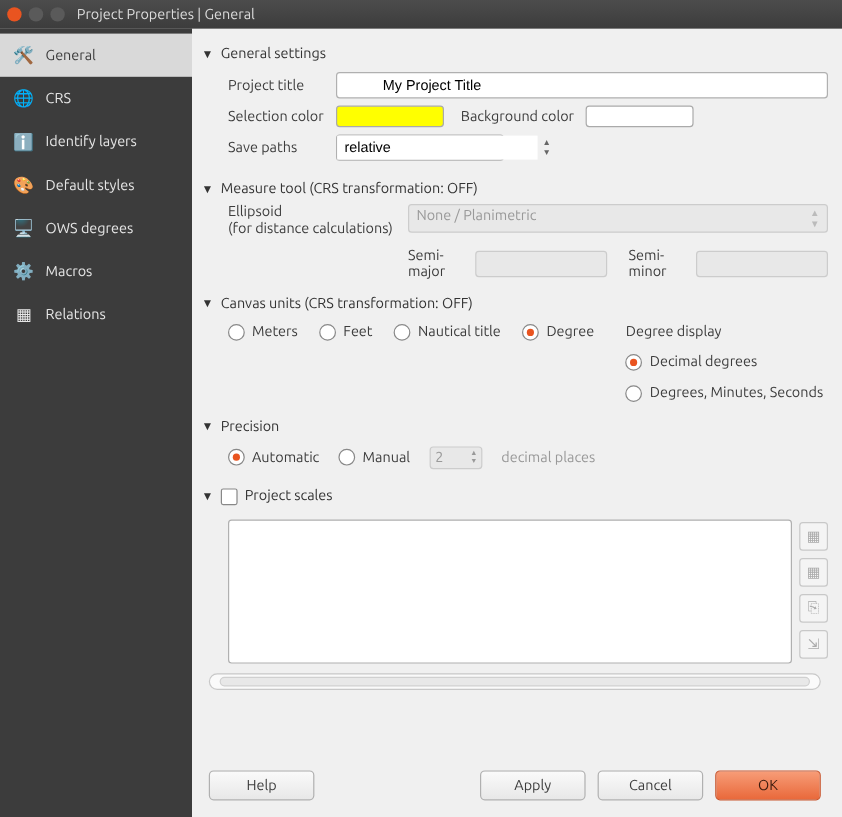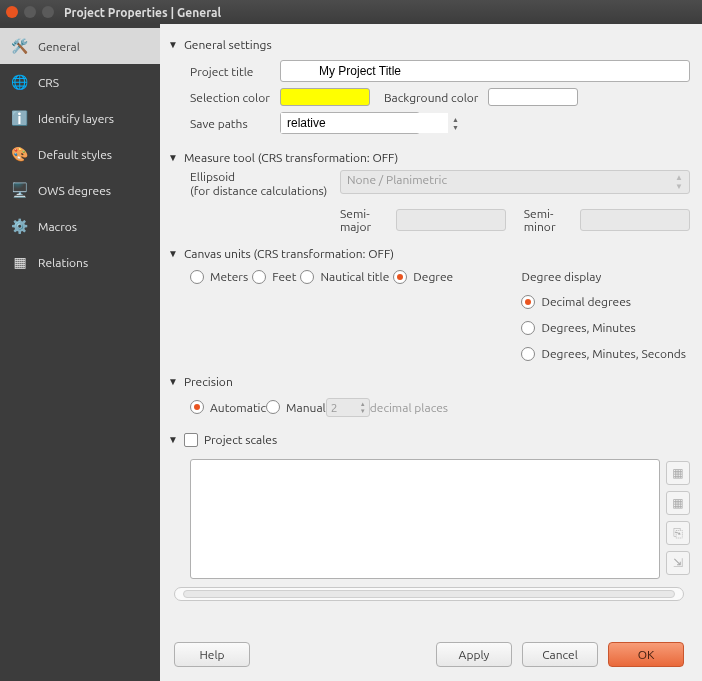--- a/index.html
+++ b/index.html
@@ -13,21 +13,21 @@
     height: 681px;
     overflow: hidden;
   }
   .titlebar {
     height: 24px;
     background: linear-gradient(#4c4c4c, #3c3c3c);
     display: flex;
     align-items: center;
     padding: 0 6px;
     color: #dcdcdc;
-    font-weight: bold;
+    font-weight: normal;
     gap: 6px;
   }
   .tb-btn { width:12px; height:12px; border-radius:50%; display:inline-block; }
   .tb-close { background:#e95420; }
   .tb-min { background:#5a5a5a; }
   .tb-max { background:#5a5a5a; }
   .window-body {
     display:flex;
     height: calc(681px - 24px);
   }
@@ -101,20 +101,21 @@
     background:#fff;
   }
   .combo.disabled, input.disabled {
     background:#e8e8e8;
     color:#999;
     border-color:#ccc;
   }
   .radio-row {
     display:flex;
     align-items:center;
+    gap:16px;
     padding-left:22px;
     margin:4px 0;
   }
   .radio { display:flex; align-items:center; gap:6px; cursor:pointer; }
   .r-dot {
     width:14px; height:14px; border:1px solid #888; border-radius:50%;
     display:flex; align-items:center; justify-content:center; background:#fff;
   }
   .radio.sel .r-dot::after {
     content:""; width:6px; height:6px; border-radius:50%; background:#e95420; display:block;
@@ -151,21 +152,21 @@
   .button-bar {
     display:flex;
     gap:10px;
     margin-top:auto;
     padding: 8px 6px 10px 6px;
   }
   .btn {
     border:1px solid #b0b0b0; border-radius:4px;
     background:linear-gradient(#fafafa,#e8e8e8);
     padding:5px 0;
-    width:76px;
+    width:88px;
     text-align:center;
     cursor:pointer;
   }
   .btn.primary {
     background:linear-gradient(#f79c77,#e9693b);
     border-color:#c9562e;
     color:#3a1a0d;
   }
   .spacer { flex:1; }
   .spin {
@@ -177,21 +178,21 @@
   .spin .arrows { display:flex; flex-direction:column; font-size:7px; padding:0 4px; color:#666; }
   .mini-spin {
     display:flex; align-items:center; border:1px solid #ccc; border-radius:3px;
     background:#e8e8e8; width:44px; color:#999;
   }
   .mini-spin span.val { flex:1; padding:2px 4px; }
   .mini-spin .arrows { display:flex; flex-direction:column; font-size:6px; padding:0 3px; }
   .measure-grid { padding-left:22px; }
   .deg-col { display:flex; flex-direction:column; margin-left:auto; margin-right:4px; }
   .group-canvas { display:flex; align-items:flex-start; padding-left:22px; gap:24px; margin-top:4px;}
-  .canvas-radios { display:flex; gap:4px; align-items:flex-end; }
+  .canvas-radios { display:flex; gap:18px; align-items:flex-end; }
 </style>
 </head>
 <body>
 
 <div class="titlebar">
   <span class="tb-btn tb-close"></span>
   <span class="tb-btn tb-min"></span>
   <span class="tb-btn tb-max"></span>
   <span style="margin-left:4px">Project Properties | General</span>
 </div>
@@ -306,24 +307,20 @@
       </div>
       <div class="deg-col">
         <span>Degree display</span>
         <div style="display:flex; flex-direction:column; gap:12px; margin-top:12px;">
           <div class="radio sel">
               <span class="r-dot"></span>
               <span>Decimal degrees</span>
             </div>
           <div class="radio">
               <span class="r-dot"></span>
-              <span>Degrees, Minutes</span>
-            </div>
-          <div class="radio">
-              <span class="r-dot"></span>
               <span>Degrees, Minutes, Seconds</span>
             </div>
         </div>
       </div>
     </div>
 
     <div class="section-header" style="margin-top:14px">
       <span class="tri">▼</span>
       <span>Precision</span>
     </div>

